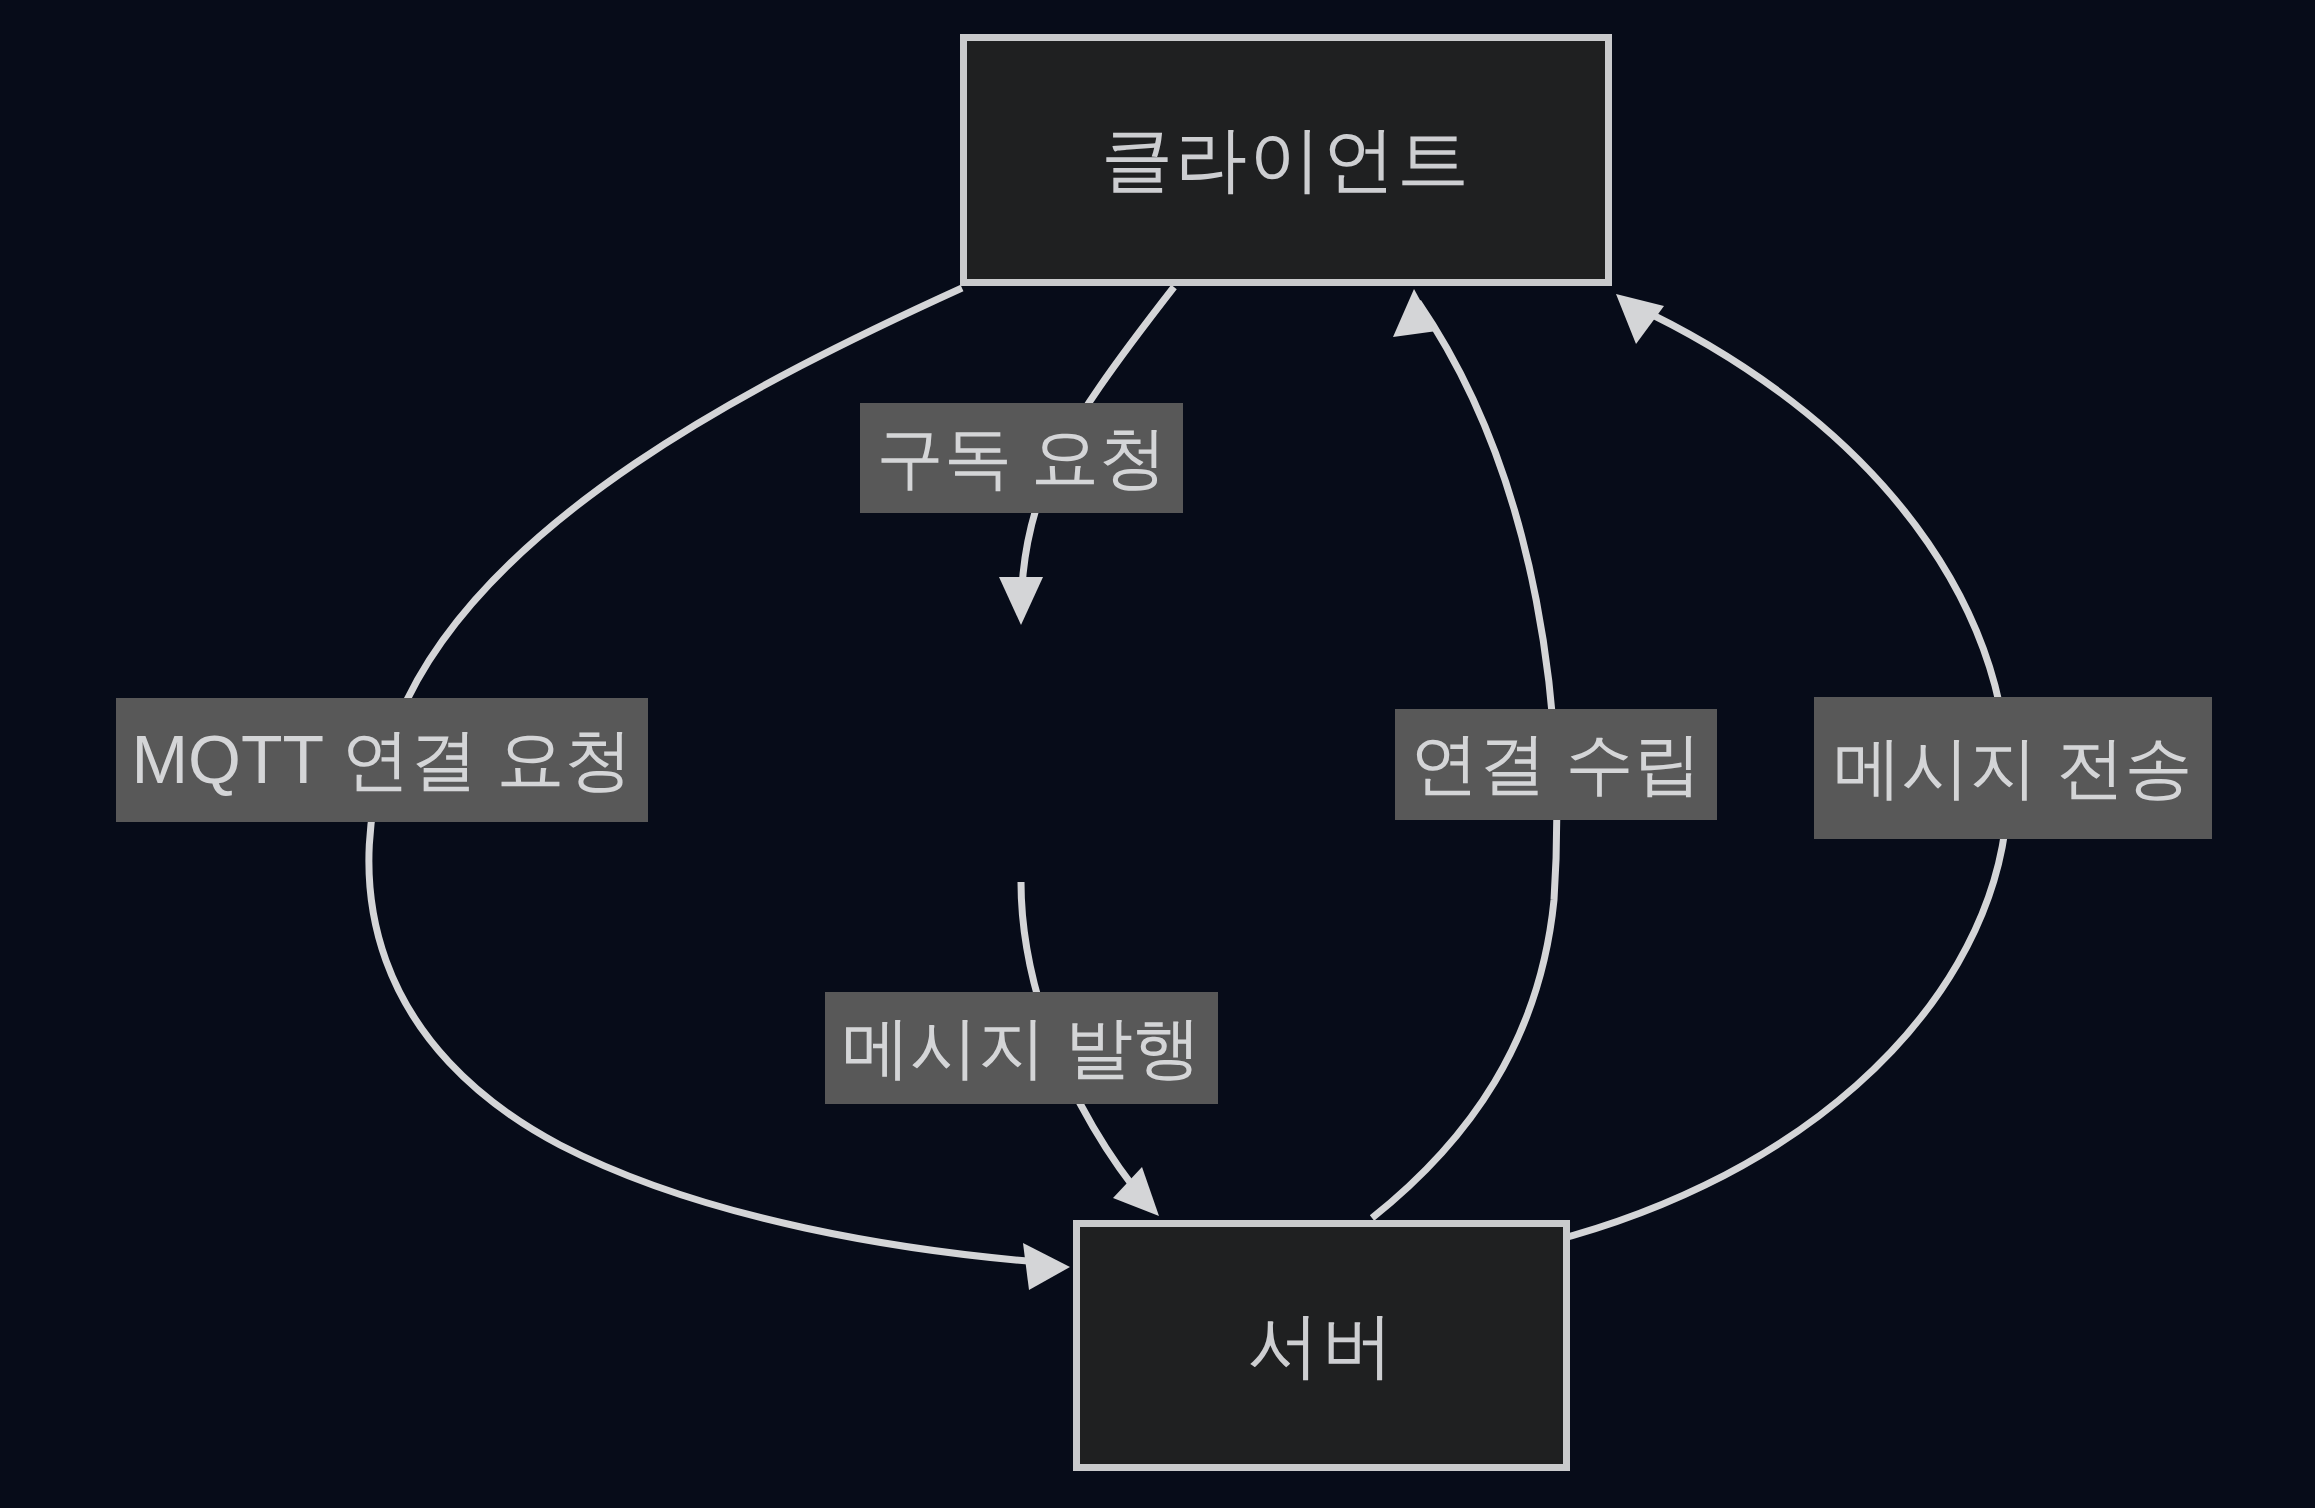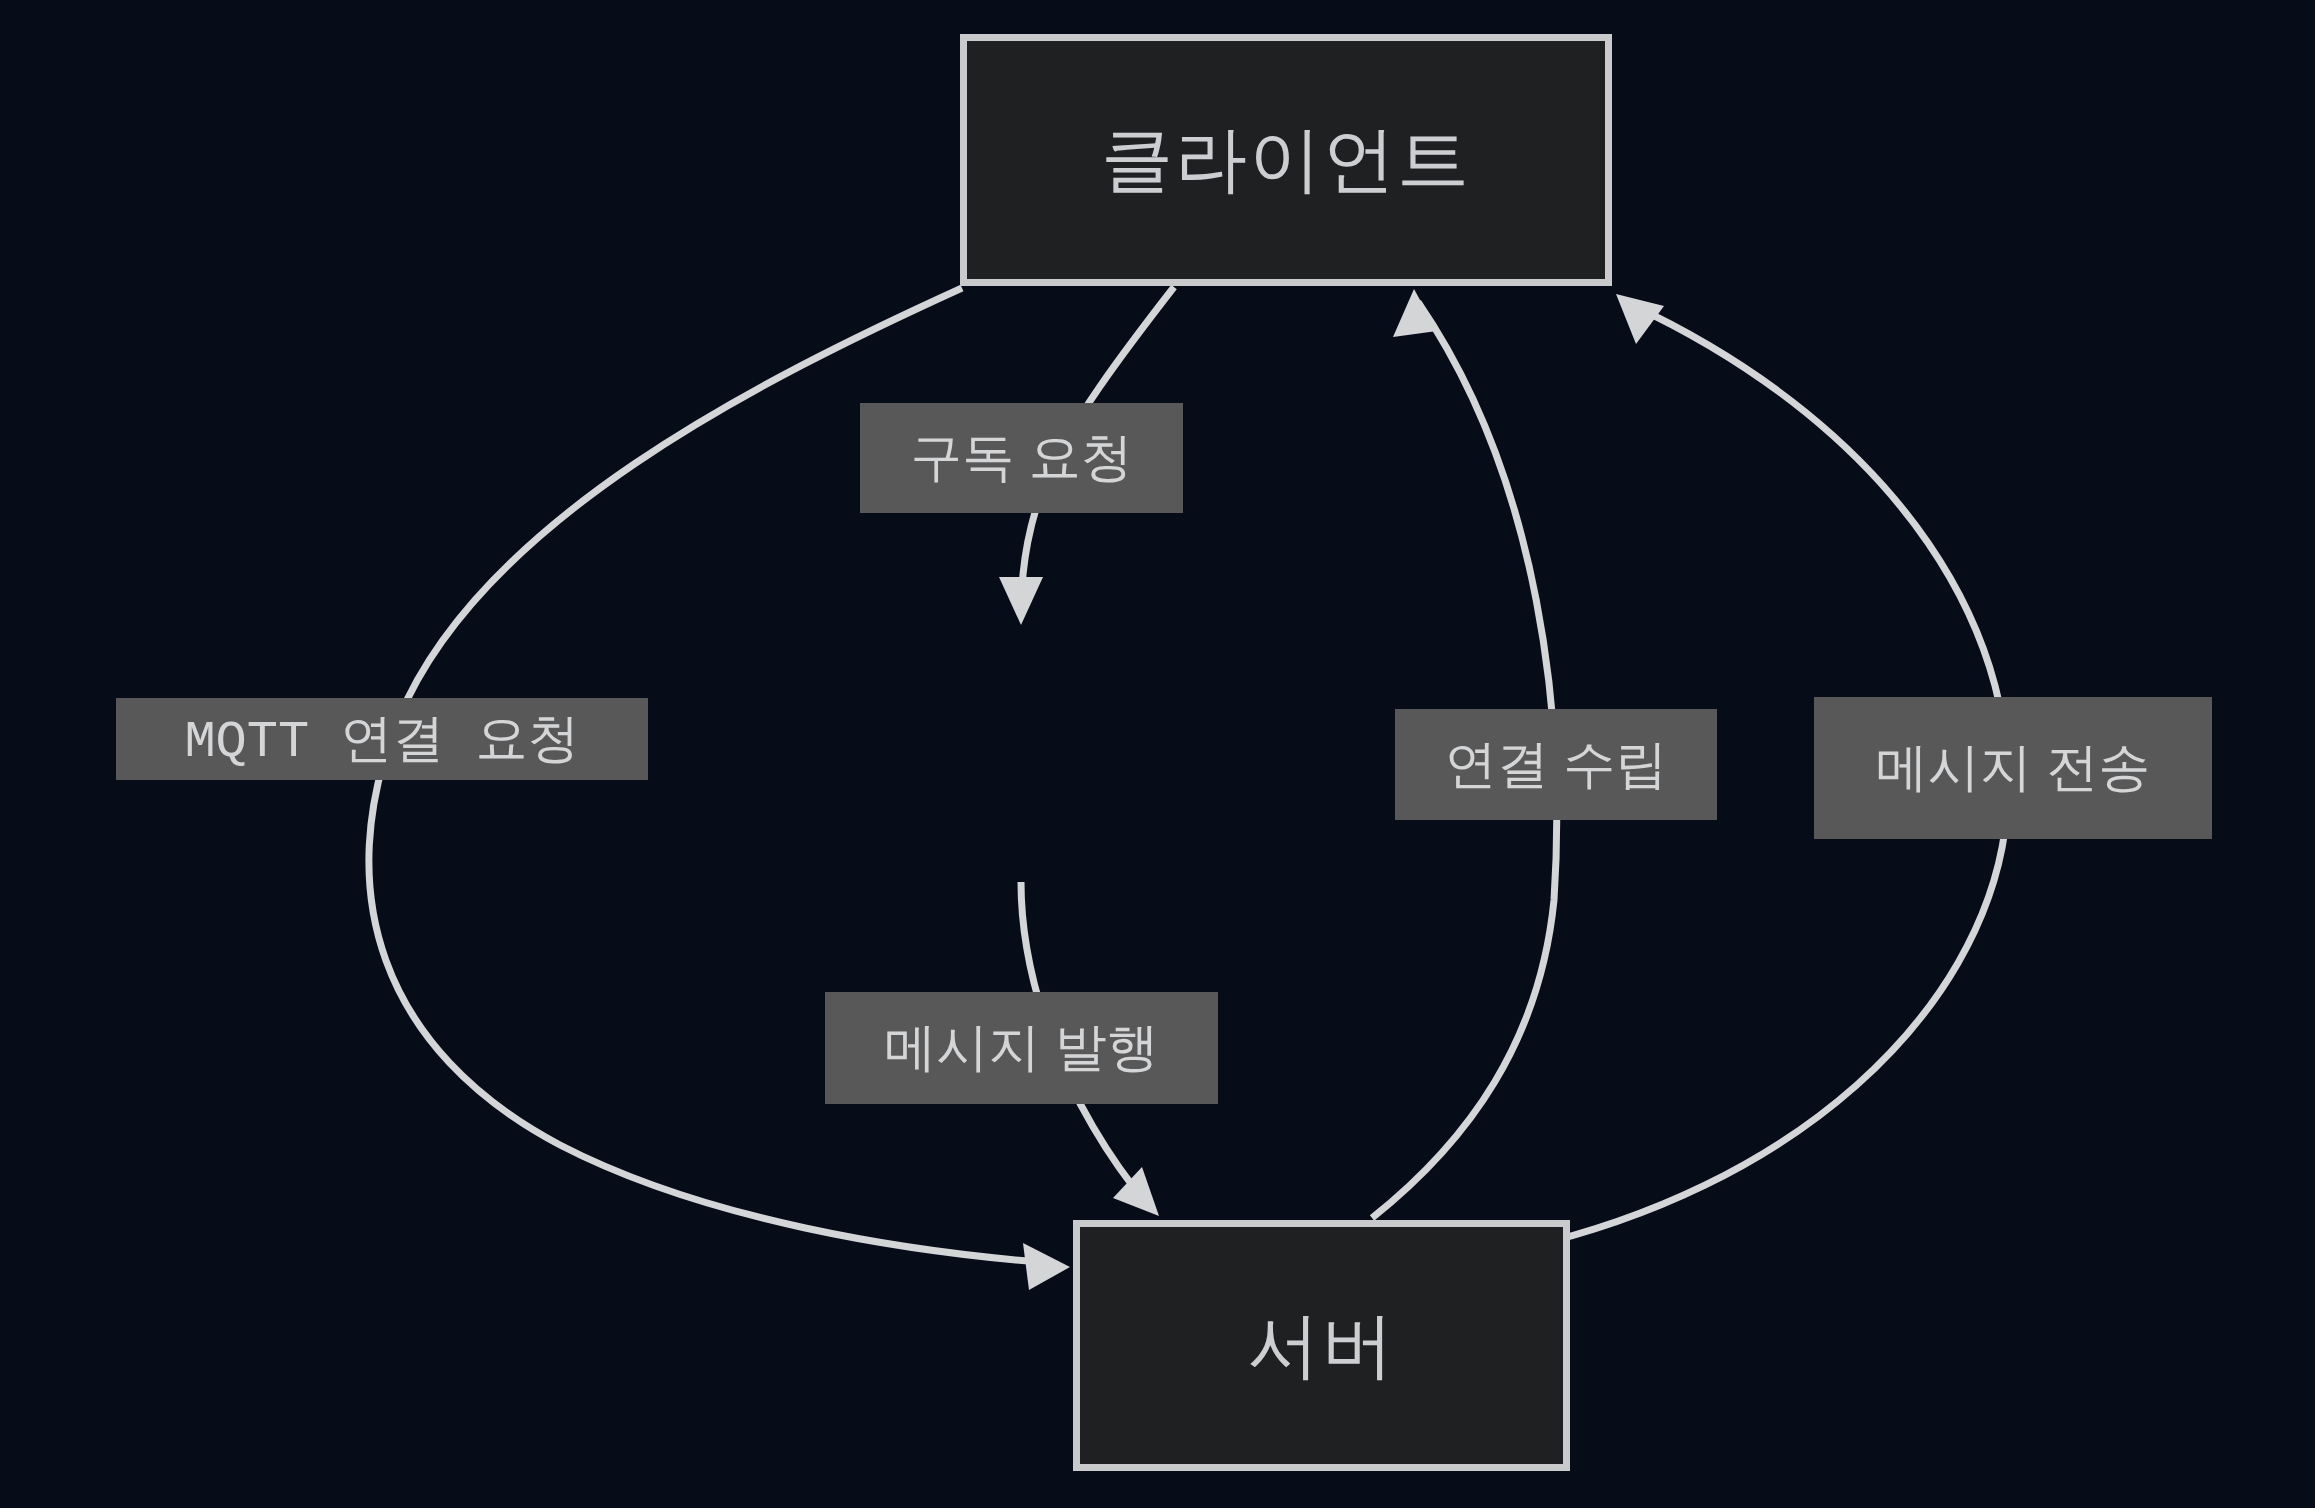--- a/index.html
+++ b/index.html
@@ -49,26 +49,26 @@
   .node-topic  { left: 807px; top: 626px;  width: 429px; height: 254px; }
   .node-server { left: 1073px; top: 1220px; width: 497px; height: 251px; }
   .edge-label {
     position: absolute;
     box-sizing: border-box;
     background: #585858;
     color: #d4d5d7;
     display: flex;
     align-items: center;
     justify-content: center;
-    font-size: 52px;
+    font-size: 68px;
     white-space: nowrap;
     z-index: 2;
   }
   .lbl-subscribe { left: 860px;  top: 403px; width: 323px; height: 110px; }
-  .lbl-mqtt      { left: 116px;  top: 698px; width: 532px; height: 82px; font-family: Liberation Mono, monospace; }
+  .lbl-mqtt      { left: 116px;  top: 698px; width: 532px; height: 124px; }
   .lbl-establish { left: 1395px; top: 697px; width: 322px; height: 111px; margin-top: 12px; }
   .lbl-send      { left: 1814px; top: 697px; width: 398px; height: 142px; }
   .lbl-publish   { left: 825px;  top: 992px; width: 393px; height: 112px; }
 </style>
 </head>
 <body>
 
 <div class="stage">
 
   <svg class="edges" viewBox="0 0 2315 1508">

